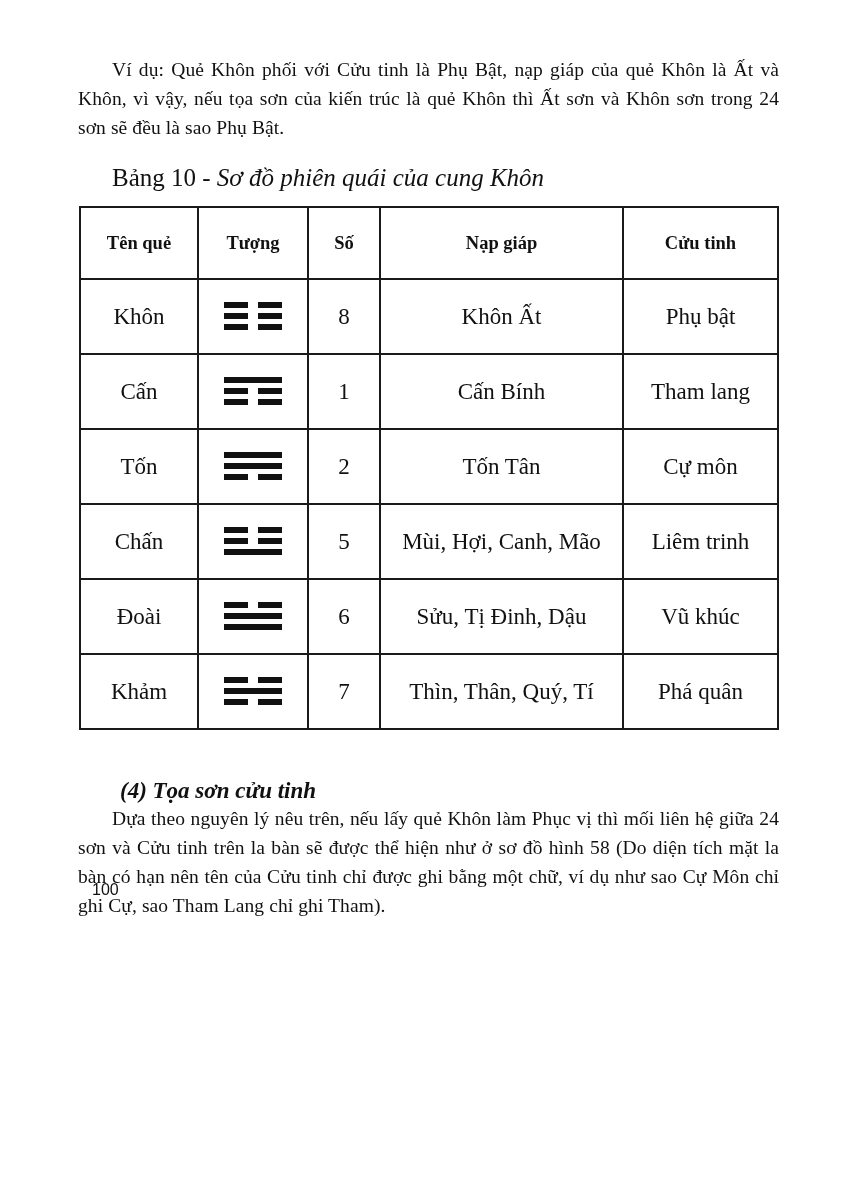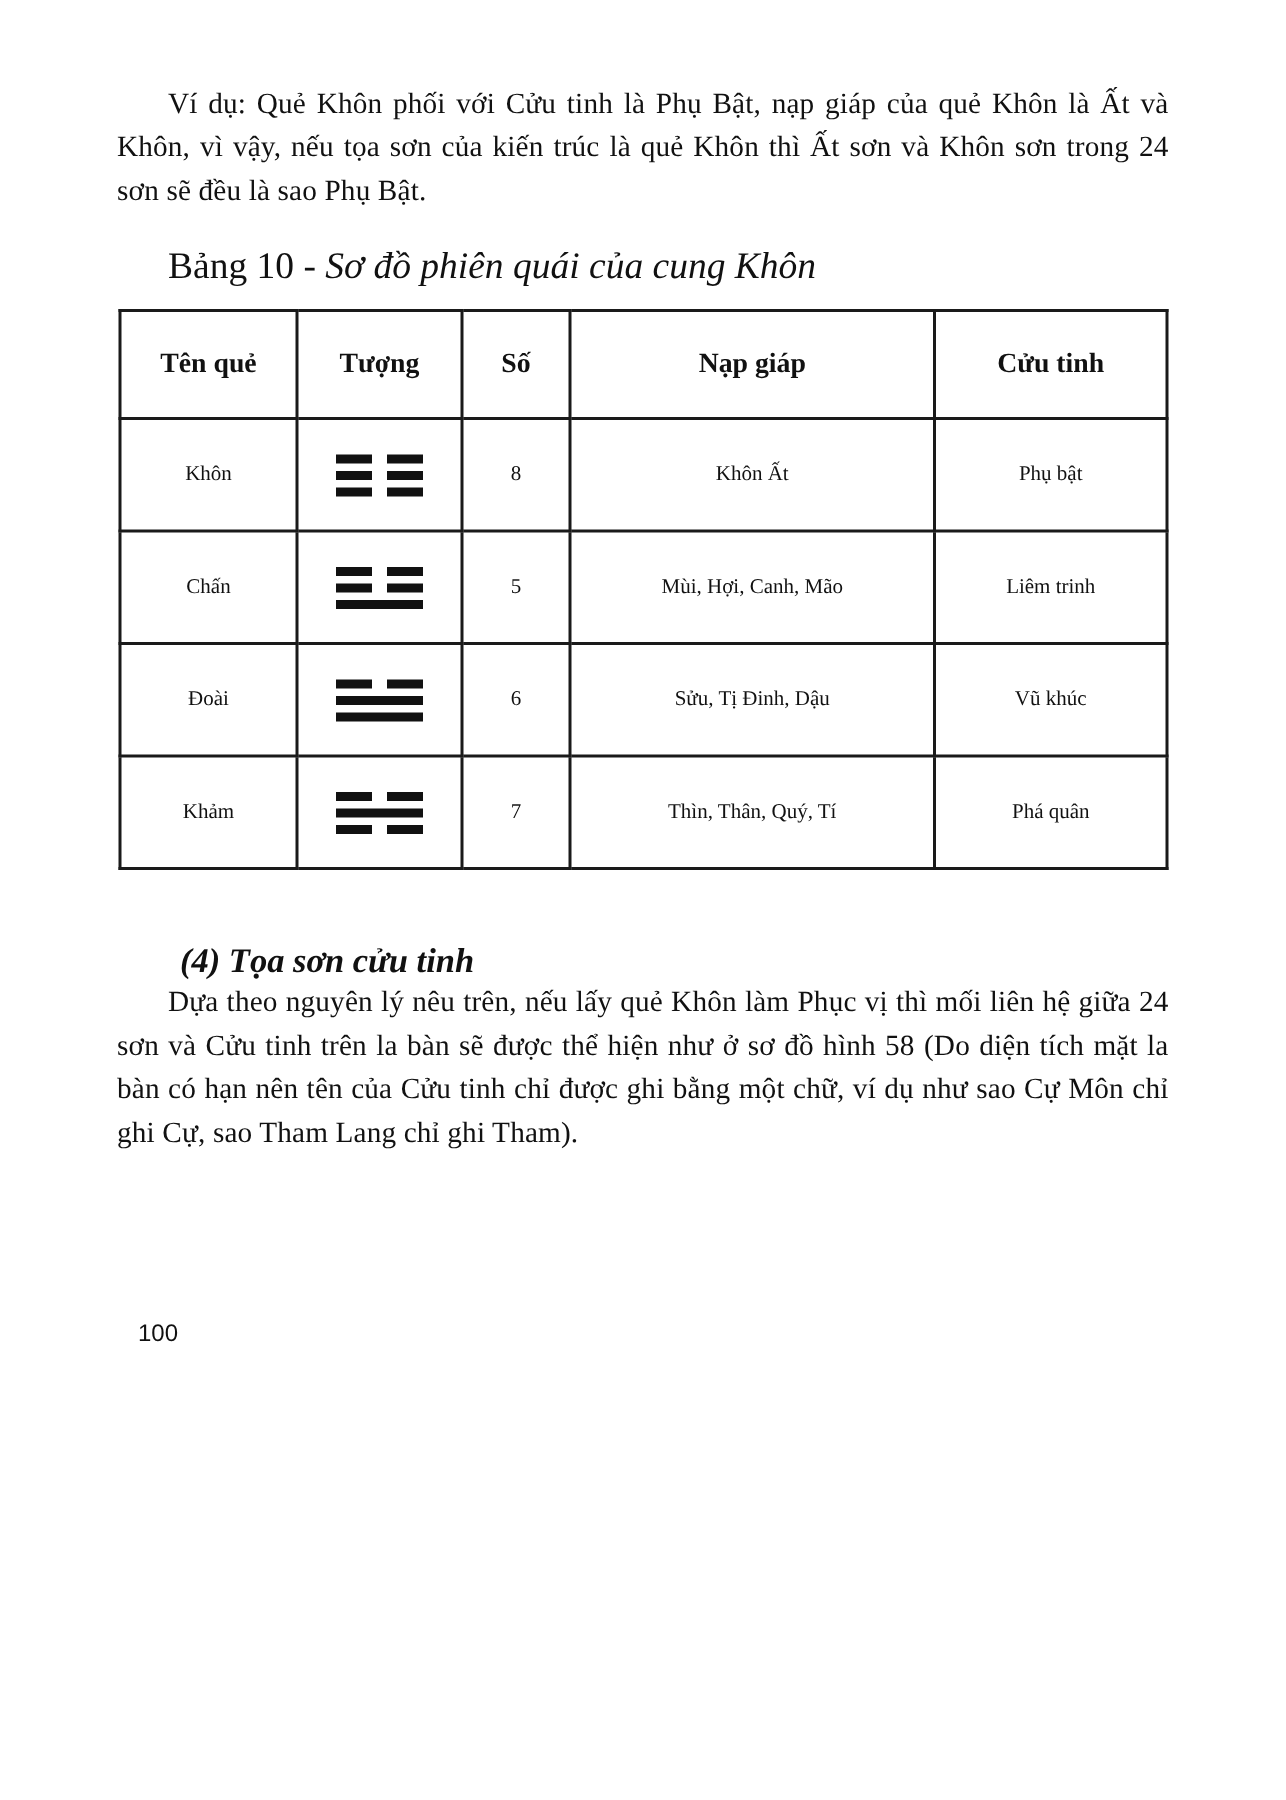--- a/index.html
+++ b/index.html
@@ -48,21 +48,21 @@
   table.quai {
     border-collapse: collapse;
     width: 698px;
     margin: 0 0 0 1px;
     table-layout: fixed;
   }
   table.quai th, table.quai td {
     border: 2px solid #1a1a1a;
     text-align: center;
     vertical-align: middle;
-    font-size: 14px;
+    font-size: 23px;
     padding: 0;
   }
   table.quai thead th {
     height: 70px;
     font-weight: bold;
     font-size: 18.5px;
   }
   table.quai tbody td {
     height: 73px;
   }
@@ -147,20 +147,49 @@
                 <span class="seg"></span>
               </div><div class="tline yin">
                 <span class="seg"></span>
                 <span class="seg"></span>
               </div></div></td>
           <td>8</td>
           <td>Khôn Ất</td>
           <td>Phụ bật</td>
         </tr>
         <tr>
+          <td>Cấn</td>
+          <td><div class="trigram"><div class="tline yang">
+                <span class="seg"></span>
+              </div><div class="tline yin">
+                <span class="seg"></span>
+                <span class="seg"></span>
+              </div><div class="tline yin">
+                <span class="seg"></span>
+                <span class="seg"></span>
+              </div></div></td>
+          <td>1</td>
+          <td>Cấn Bính</td>
+          <td>Tham lang</td>
+        </tr>
+        <tr>
+          <td>Tốn</td>
+          <td><div class="trigram"><div class="tline yang">
+                <span class="seg"></span>
+              </div><div class="tline yang">
+                <span class="seg"></span>
+              </div><div class="tline yin">
+                <span class="seg"></span>
+                <span class="seg"></span>
+              </div></div></td>
+          <td>2</td>
+          <td>Tốn Tân</td>
+          <td>Cự môn</td>
+        </tr>
+        <tr>
           <td>Chấn</td>
           <td><div class="trigram"><div class="tline yin">
                 <span class="seg"></span>
                 <span class="seg"></span>
               </div><div class="tline yin">
                 <span class="seg"></span>
                 <span class="seg"></span>
               </div><div class="tline yang">
                 <span class="seg"></span>
               </div></div></td>

